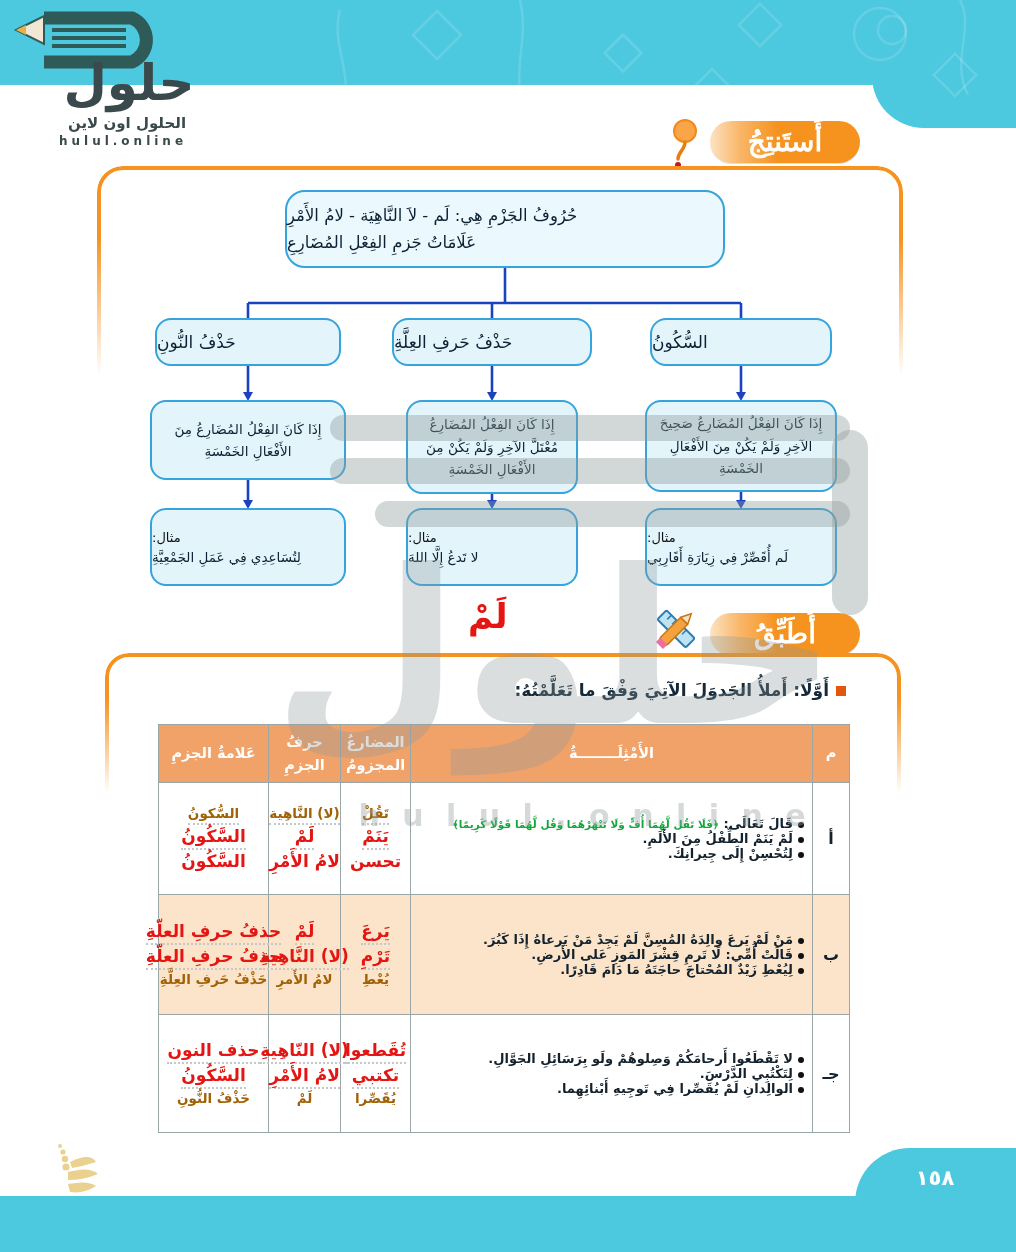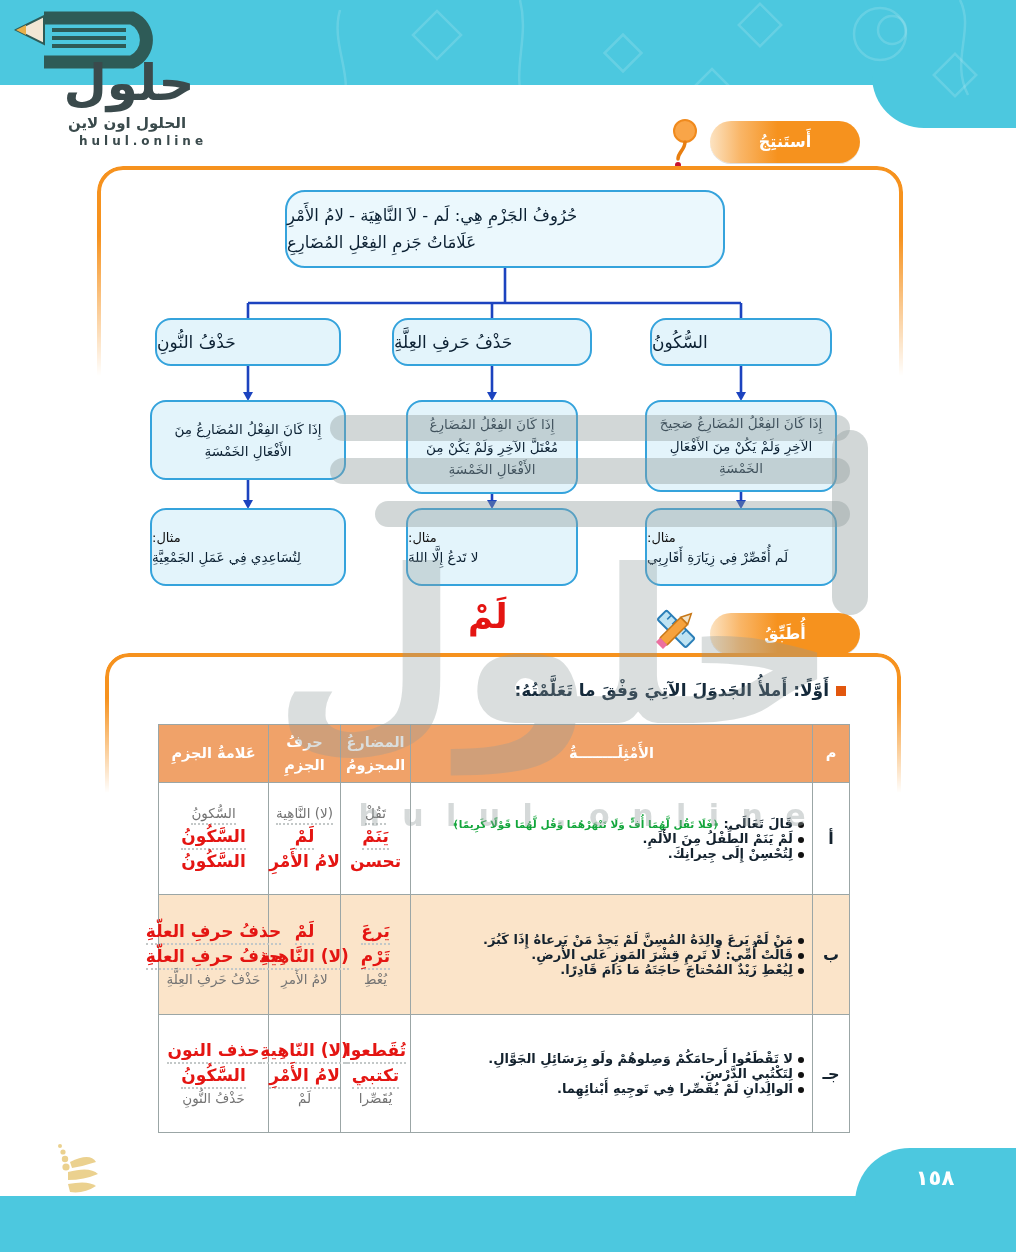--- a/index.html
+++ b/index.html
@@ -9,27 +9,27 @@
   .top-band{position:absolute;left:0;top:0;width:1016px;height:85px;background:#4CC8DF;}
   .top-band-right{position:absolute;left:872px;top:0;width:144px;height:128px;background:#4CC8DF;
         border-bottom-left-radius:52px;}
   .band-pattern{position:absolute;left:0;top:0;pointer-events:none;}
   
   .logo-area{position:absolute;left:14px;top:4px;width:200px;height:150px;}
   .brand-word{position:absolute;left:40px;top:54px;width:150px;text-align:center;
         font-size:50px;font-weight:bold;color:#3A4A4C;direction:rtl;line-height:1;}
   .brand-sub{position:absolute;left:28px;top:110px;width:170px;text-align:center;
         font-size:15px;font-weight:bold;color:#3A4A4C;direction:rtl;}
-  .brand-domain{position:absolute;left:44px;top:130px;width:170px;text-align:center;
+  .brand-domain{position:absolute;left:24px;top:130px;width:170px;text-align:center;
         font-size:12px;font-weight:bold;letter-spacing:4px;color:#3A4A4C;}
   
   .badge{position:absolute;height:42px;width:150px;border-radius:21px;
         background:linear-gradient(to left,#F6921E 0%,#F6921E 55%,#F9B668 80%,#FCE3C2 100%);
-        color:#fff;font-size:16px;font-weight:bold;text-align:center;line-height:42px;
-        direction:rtl;box-shadow:0 1px 0 rgba(0,0,0,.12);}
+        color:#fff;font-size:28px;font-weight:bold;text-align:center;line-height:42px;
+        direction:rtl;box-shadow:0 1px 0 rgba(0,0,0,.12);font-family:Liberation Serif, serif;}
   .badge-conclude{left:710px;top:121px;}
   .badge-apply{left:710px;top:613px;}
   .q-icon{position:absolute;left:664px;top:118px;}
   .tools-icon{position:absolute;left:646px;top:604px;}
   
   .map-frame{position:absolute;left:97px;top:166px;width:798px;height:440px;
         border:4px solid #F6921E;border-radius:26px;
         -webkit-mask-image:linear-gradient(to bottom,#000 0,#000 70px,rgba(0,0,0,0) 210px);
         mask-image:linear-gradient(to bottom,#000 0,#000 70px,rgba(0,0,0,0) 210px);}
   .apply-frame{position:absolute;left:105px;top:653px;width:788px;height:220px;
@@ -67,21 +67,21 @@
   td.cell-letter{text-align:center;font-size:16px;font-weight:bold;color:#14222E;}
   .cell-flex{display:flex;flex-direction:column;justify-content:space-around;
         align-items:center;height:100%;text-align:center;}
   td .ex-wrap{display:flex;flex-direction:column;justify-content:space-around;height:100%;
         text-align:right;padding-right:6px;}
   .ex-line{white-space:nowrap;font-size:13px;font-weight:bold;color:#14222E;direction:rtl;}
   .ex-line .dot{display:inline-block;width:6px;height:6px;border-radius:50%;
         background:#111;margin-left:5px;vertical-align:middle;}
   .quran{color:#12A63B;font-size:10.5px;}
   .ans-line{display:block;direction:rtl;white-space:nowrap;line-height:1.25;padding:1px 0;}
-  .ans-line.pr{font-size:13.5px;font-weight:normal;color:#737373;}
+  .ans-line.pr{font-size:13.5px;font-weight:bold;color:#a16207;}
   .ans-line.wr{font-size:17px;font-weight:bold;color:#E41512;}
   .cell-flex .ans-line:nth-child(-n+2){border-bottom:2px dotted #C3C8C8;}
   
   .watermark{position:absolute;left:0;top:0;width:1016px;height:1252px;pointer-events:none;z-index:40;}
   .wm-bar{position:absolute;background:#8F9B9B;opacity:.40;border-radius:14px;}
   .wm-big{position:absolute;left:250px;top:520px;width:610px;text-align:center;font-size:215px;
         font-weight:bold;color:#8F9B9B;opacity:.32;direction:rtl;line-height:1.2;}
   .wm-latin{position:absolute;left:300px;top:798px;width:570px;text-align:center;font-size:30px;
         font-weight:bold;color:#97A1A1;opacity:.40;letter-spacing:6px;}
   

